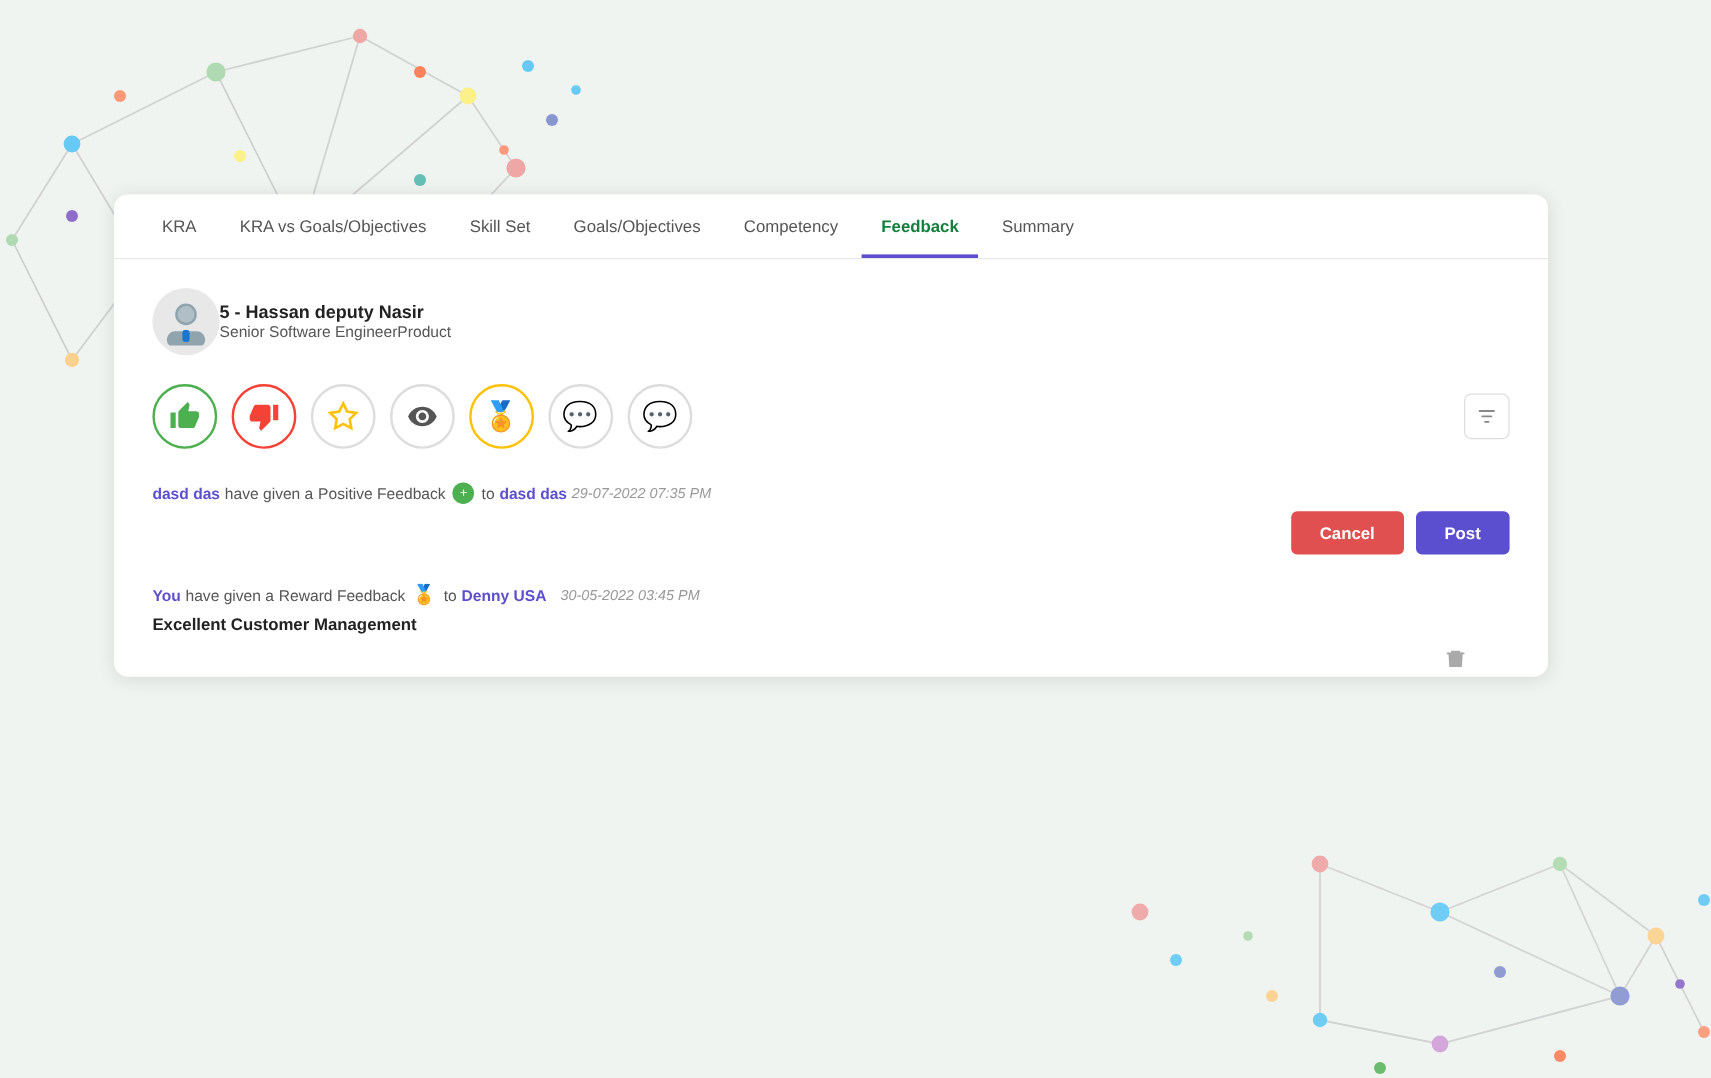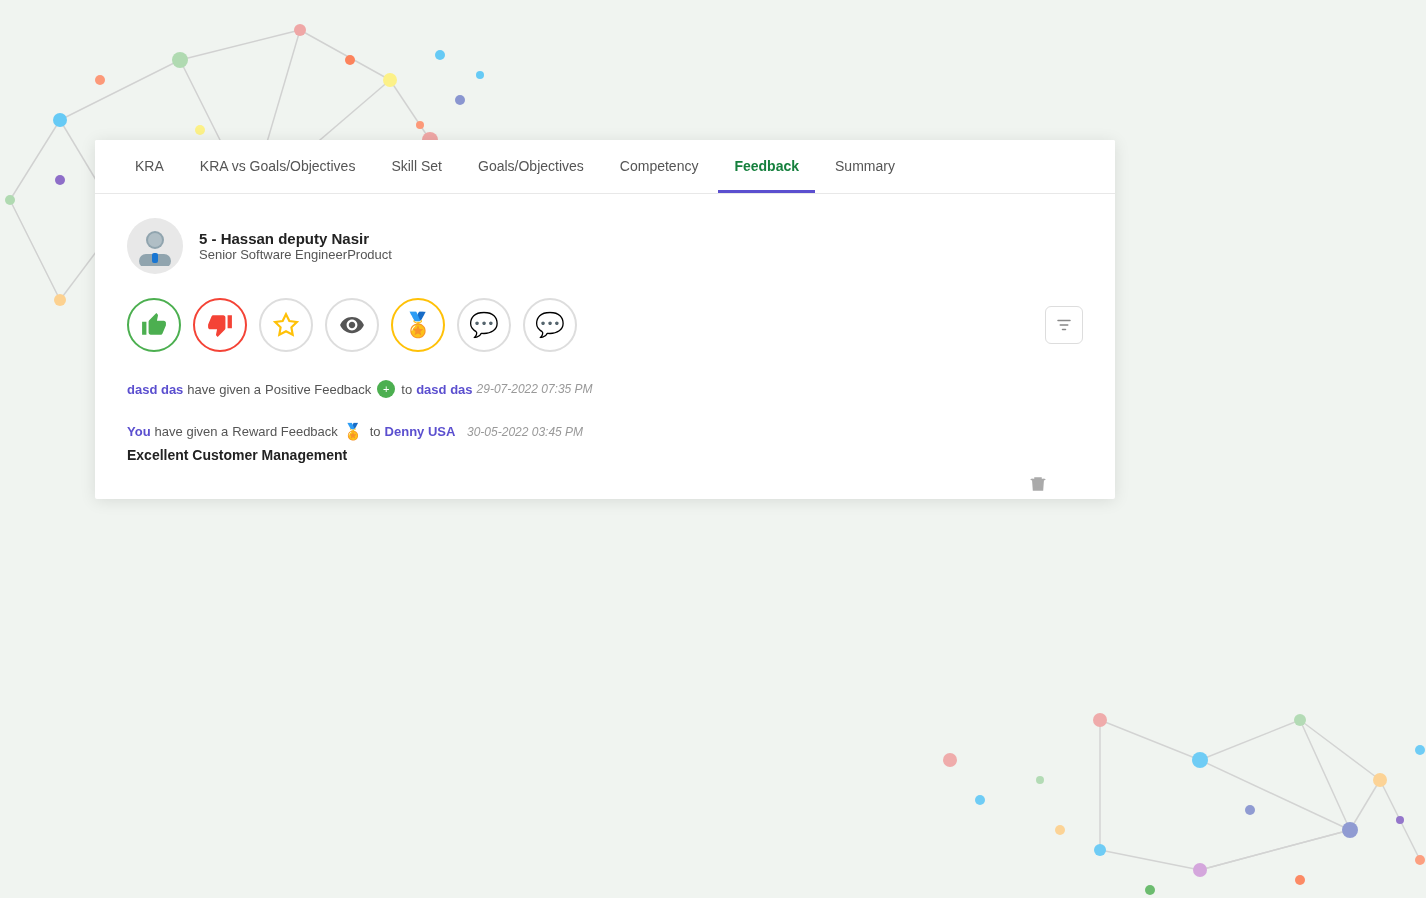--- a/index.html
+++ b/index.html
@@ -17,25 +17,25 @@
       position: absolute;
       top: 0; left: 0;
       width: 100%; height: 100%;
       pointer-events: none;
       z-index: 0;
     }
 
     
     .main-card {
       position: absolute;
-      top: 140px;
+      top: 162px;
       left: 95px;
-      width: 1020px;
+      width: 1195px;
       background: #fff;
-      border-radius: 2px;
+      border-radius: 12px;
       box-shadow: 0 2px 16px rgba(0,0,0,0.10);
       z-index: 10;
       overflow: hidden;
     }
 
     
     .tabs {
       display: flex;
       align-items: center;
       border-bottom: 1px solid #e8e8e8;
@@ -60,21 +60,20 @@
 
     
     .content {
       padding: 24px 32px 24px 32px;
     }
 
     
     .user-header {
       display: flex;
       align-items: center;
-      gap: 16px;
       margin-bottom: 24px;
     }
     .avatar {
       width: 56px;
       height: 56px;
       border-radius: 50%;
       background: #e8e8e8;
       display: flex;
       align-items: center;
       justify-content: center;
@@ -417,20 +416,24 @@
         <span class="link">dasd das</span>
         <span> have given a </span>
         <span>Positive Feedback</span>
         <span class="feedback-badge-positive">+</span>
         <span> to </span>
         <span class="link">dasd das</span>
         <span class="timestamp">29-07-2022 07:35 PM</span>
       </div>
 
 
+      <div class="comment-buttons">
+        <button class="btn-cancel">Cancel</button>
+        <button class="btn-post">Post</button>
+      </div>
     </div>
 
     <div class="feedback-entry-2">
       <div class="feedback-meta">
         <span class="link">You</span>
         <span> have given a </span>
         <span>Reward Feedback</span>
         <span class="feedback-badge-reward">🏅</span>
         <span> to </span>
         <span class="link">Denny USA</span>

